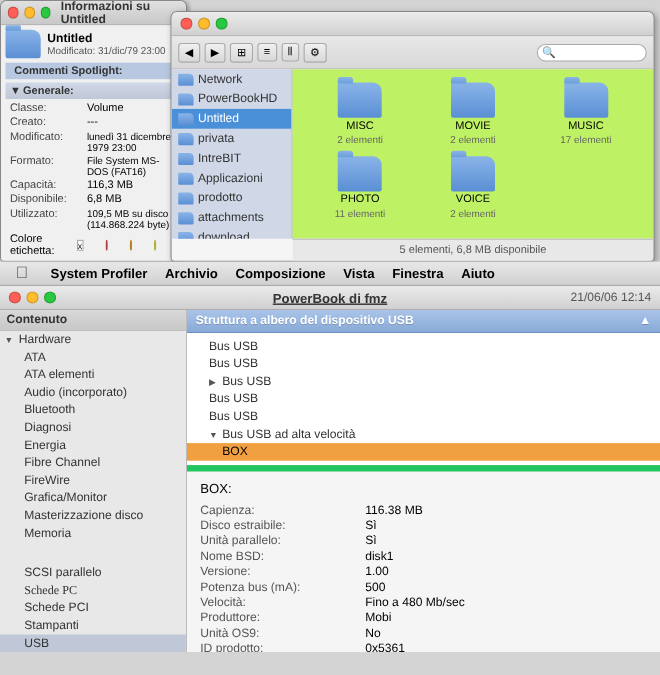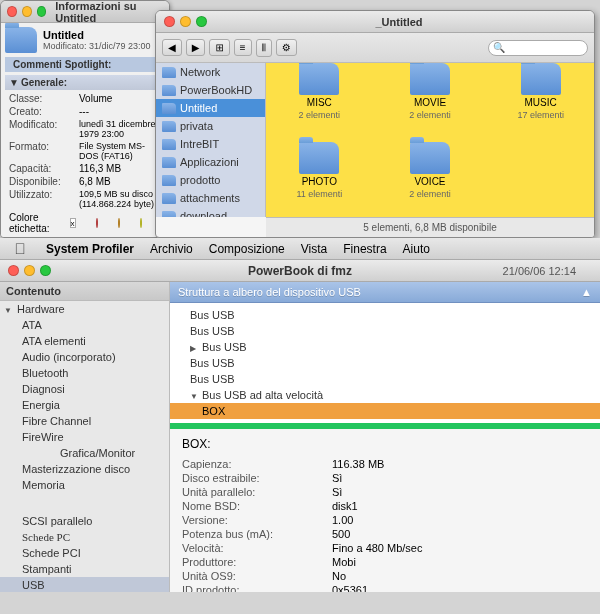--- a/index.html
+++ b/index.html
@@ -189,25 +189,25 @@
       background: linear-gradient(to bottom, #8ab4e8, #5a8fd4);
       border-radius: 1px 4px 1px 1px;
       flex-shrink: 0;
     }
     .finder-content {
       position: absolute;
       top: 52px;
       left: 110px;
       right: 0;
       bottom: 20px;
-      background: #fde047;
+      background: #bef264;
       display: grid;
       grid-template-columns: repeat(3, 1fr);
       gap: 4px;
-      padding: 0;
+      padding: 12px;
       overflow: hidden;
     }
     .finder-folder {
       display: flex;
       flex-direction: column;
       align-items: center;
       gap: 2px;
     }
     .finder-folder-icon {
       width: 40px; height: 32px;
@@ -280,56 +280,57 @@
       color: #444;
     }
     .menu-item {
       padding: 2px 8px;
       font-size: 12px;
       color: #000;
       font-weight: bold;
       cursor: pointer;
     }
     .menu-item-normal {
-      font-weight: normal;
+      font-weight: bold;
     }
 
     
     .app-window {
       position: absolute;
       top: 22px;
       left: 0;
       right: 0;
       bottom: 0;
     }
 
     .app-titlebar {
       height: 22px;
       background: linear-gradient(to bottom, #ebebeb, #d0d0d0);
       border-bottom: 1px solid #aaa;
       display: flex;
       align-items: center;
       padding: 0 8px;
       gap: 5px;
       justify-content: center;
+      text-decoration: underline;
     }
     .app-titlebar-left {
       position: absolute;
       left: 8px;
       display: flex;
       gap: 5px;
     }
     .app-title {
       font-size: 12px;
       font-weight: bold;
       color: #333;
     }
     .app-date {
       position: absolute;
-      right: 24px;
+      right: 8px;
       font-size: 11px;
       color: #555;
     }
 
     
     .app-body {
       display: flex;
       height: calc(100% - 44px);
     }
 
@@ -375,21 +376,21 @@
       background: #f0f0f0;
       overflow-y: auto;
       display: flex;
       flex-direction: column;
     }
 
     .detail-header {
       background: linear-gradient(to bottom, #aac4e8, #88aad8);
       padding: 4px 8px;
       font-size: 11px;
-      font-weight: normal;
+      font-weight: bold;
       color: #fff;
       text-shadow: 0 1px 0 rgba(0,0,0,0.2);
       display: flex;
       justify-content: space-between;
       align-items: center;
       border-bottom: 1px solid #7090c0;
     }
 
     .usb-tree {
       background: white;
@@ -503,21 +504,20 @@
         <div class="color-dot" style="background:#a0a0a0;"></div>
       </div>
     </div>
   </div>
 
   <div class="finder-window">
     <div class="finder-titlebar">
       <div class="traffic-light traffic-red"></div>
       <div class="traffic-light traffic-yellow"></div>
       <div class="traffic-light traffic-green"></div>
-      <div style="flex:1;text-align:center;font-size:11px;font-weight:bold;color:#333;">_Untitled</div>
     </div>
     <div class="finder-toolbar">
       <button class="toolbar-btn">◀</button>
       <button class="toolbar-btn">▶</button>
       <button class="toolbar-btn">⊞</button>
       <button class="toolbar-btn">≡</button>
       <button class="toolbar-btn">⫴</button>
       <button class="toolbar-btn">⚙</button>
       <div class="search-box">
         <span style="color:#aaa;font-size:10px;">🔍</span>
@@ -630,21 +630,21 @@
           <span class="triangle">▼</span> Hardware
         </div>
         <div class="sidebar-tree-item" style="padding-left:22px;">ATA</div>
         <div class="sidebar-tree-item" style="padding-left:22px;">ATA elementi</div>
         <div class="sidebar-tree-item" style="padding-left:22px;">Audio (incorporato)</div>
         <div class="sidebar-tree-item" style="padding-left:22px;">Bluetooth</div>
         <div class="sidebar-tree-item" style="padding-left:22px;">Diagnosi</div>
         <div class="sidebar-tree-item" style="padding-left:22px;">Energia</div>
         <div class="sidebar-tree-item" style="padding-left:22px;">Fibre Channel</div>
         <div class="sidebar-tree-item" style="padding-left:22px;">FireWire</div>
-        <div class="sidebar-tree-item" style="padding-left:22px;margin-left:38px;">Grafica/Monitor</div>
+        <div class="sidebar-tree-item" style="padding-left:22px;">Grafica/Monitor</div>
         <div class="sidebar-tree-item" style="padding-left:22px;">Masterizzazione disco</div>
         <div class="sidebar-tree-item" style="padding-left:22px;">Memoria</div>
         <div class="sidebar-tree-item" style="padding-left:22px;margin-top:20px;">SCSI parallelo</div>
         <div class="sidebar-tree-item" style="padding-left:22px;font-family:Liberation Serif, serif;">Schede PC</div>
         <div class="sidebar-tree-item" style="padding-left:22px;">Schede PCI</div>
         <div class="sidebar-tree-item" style="padding-left:22px;">Stampanti</div>
         <div class="sidebar-tree-item selected" style="padding-left:22px;">USB</div>
         <div class="sidebar-tree-item" style="font-weight:bold;">
           <span class="triangle">▶</span> Network
         </div>

